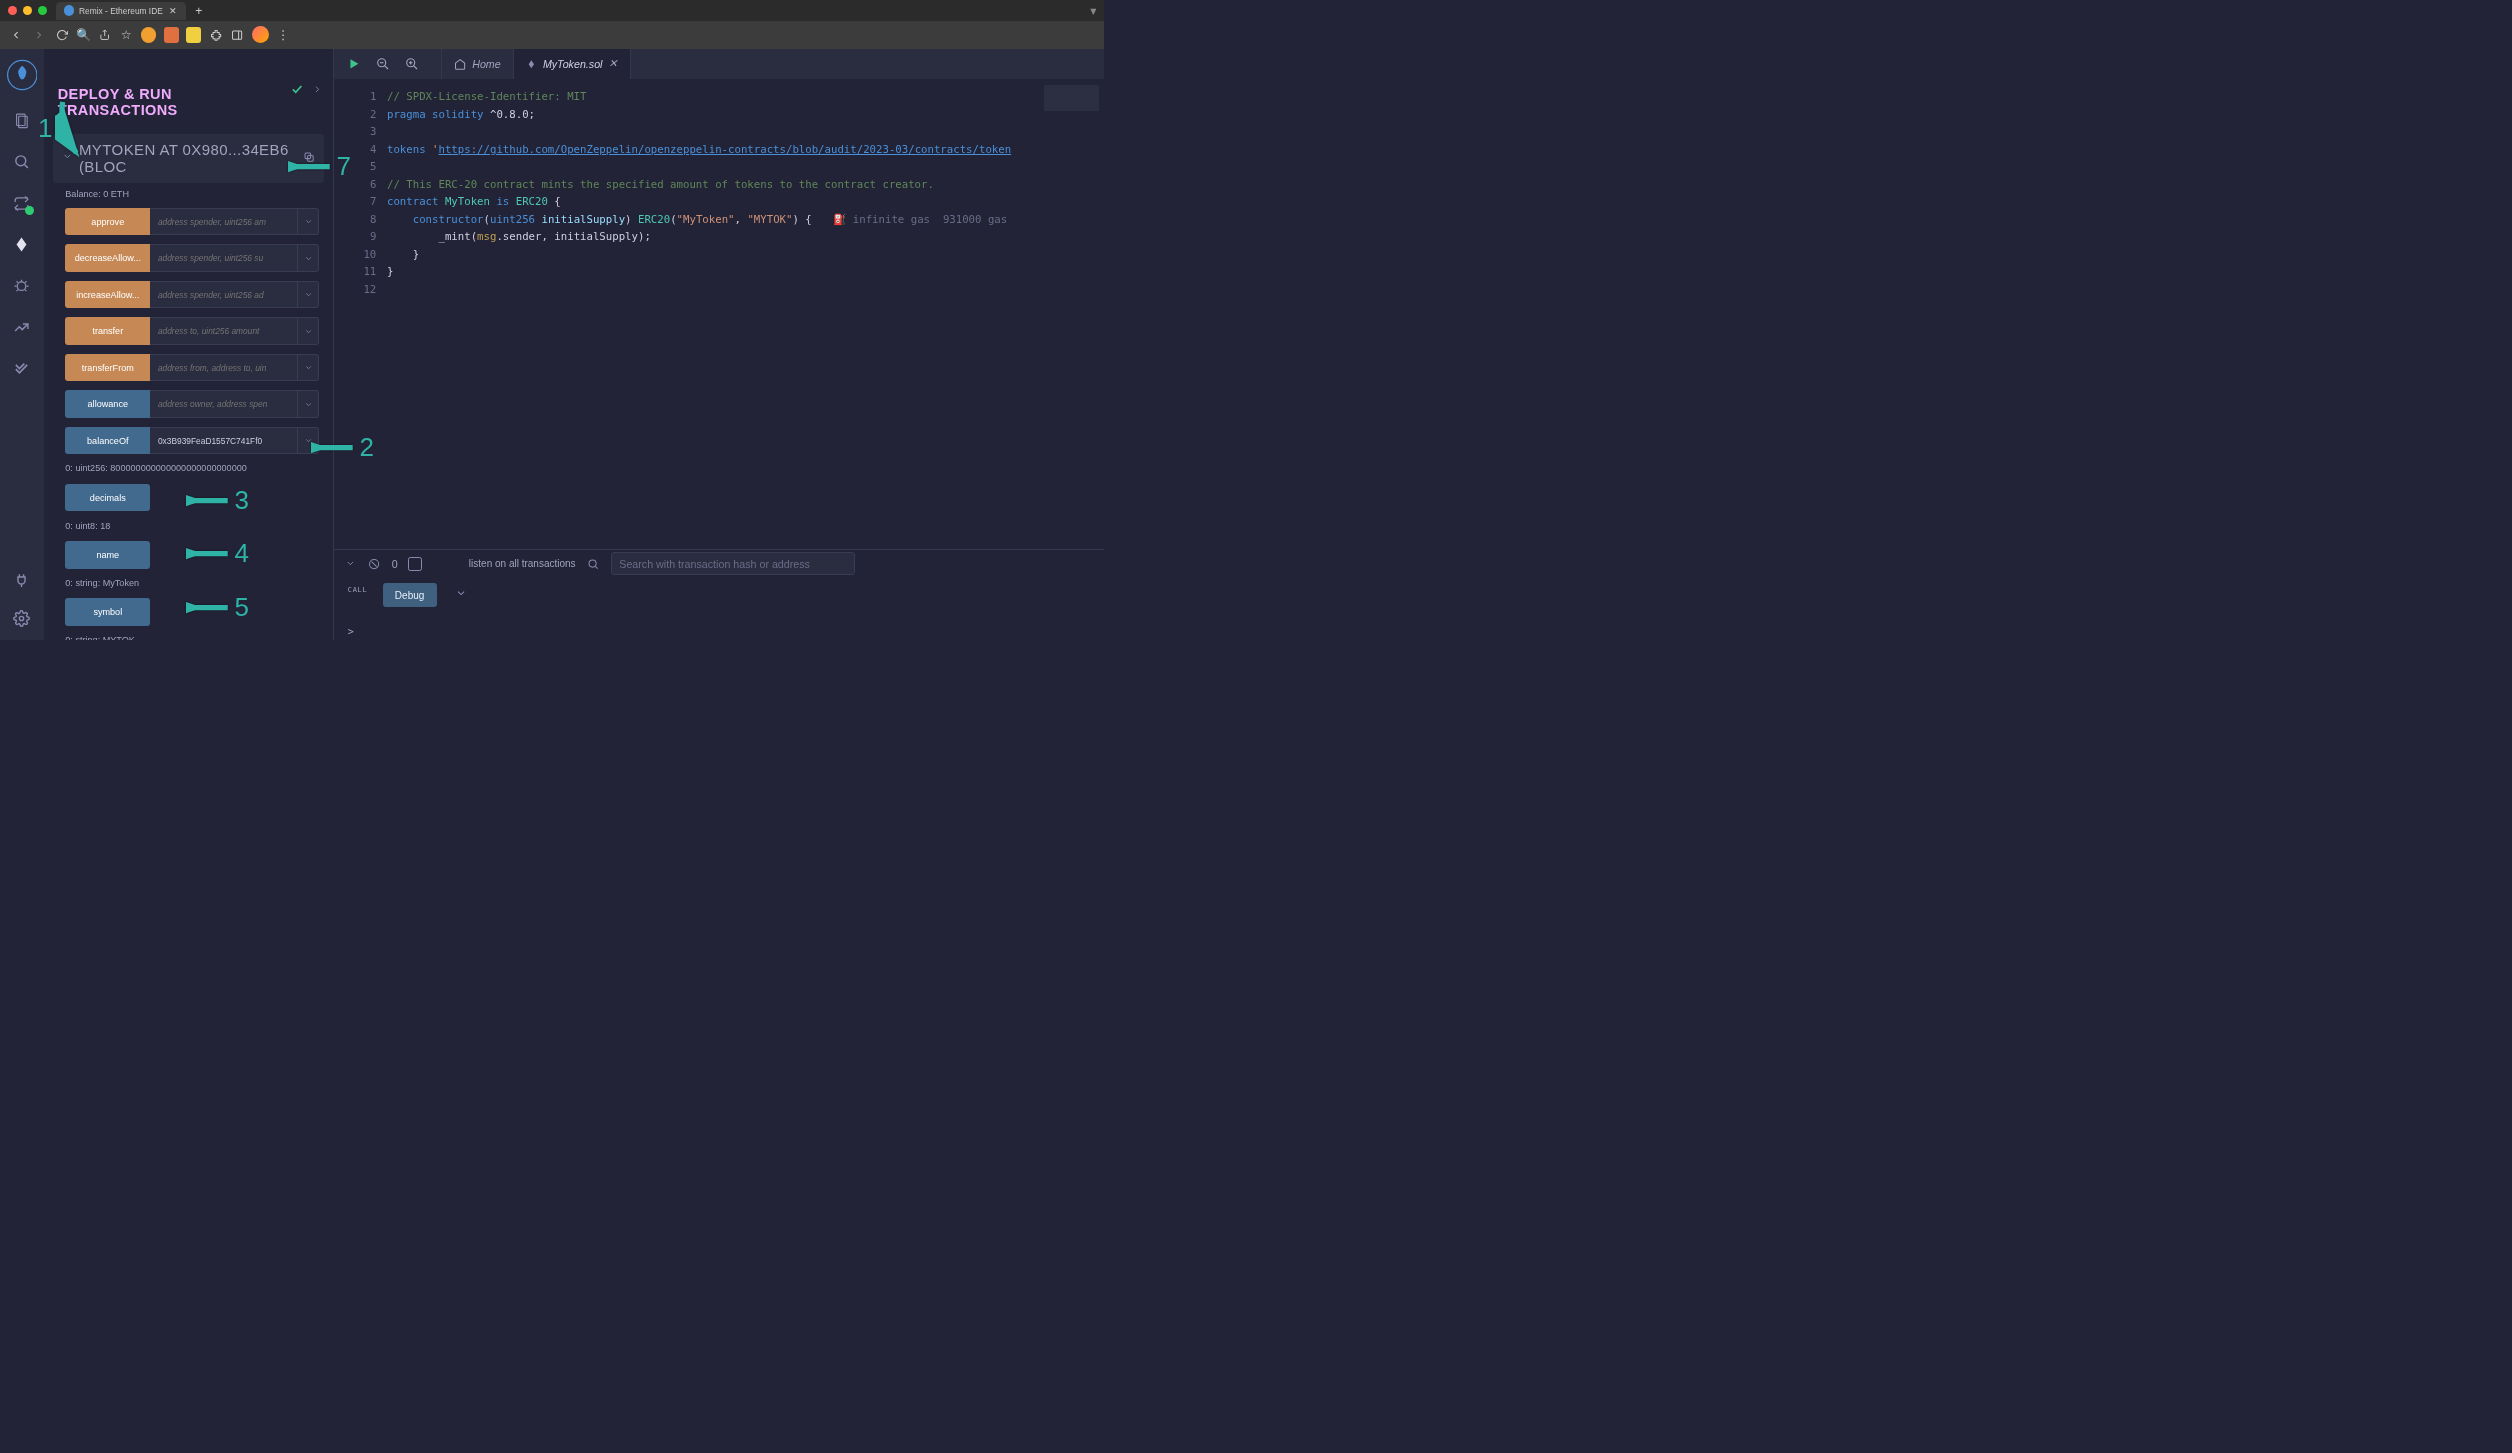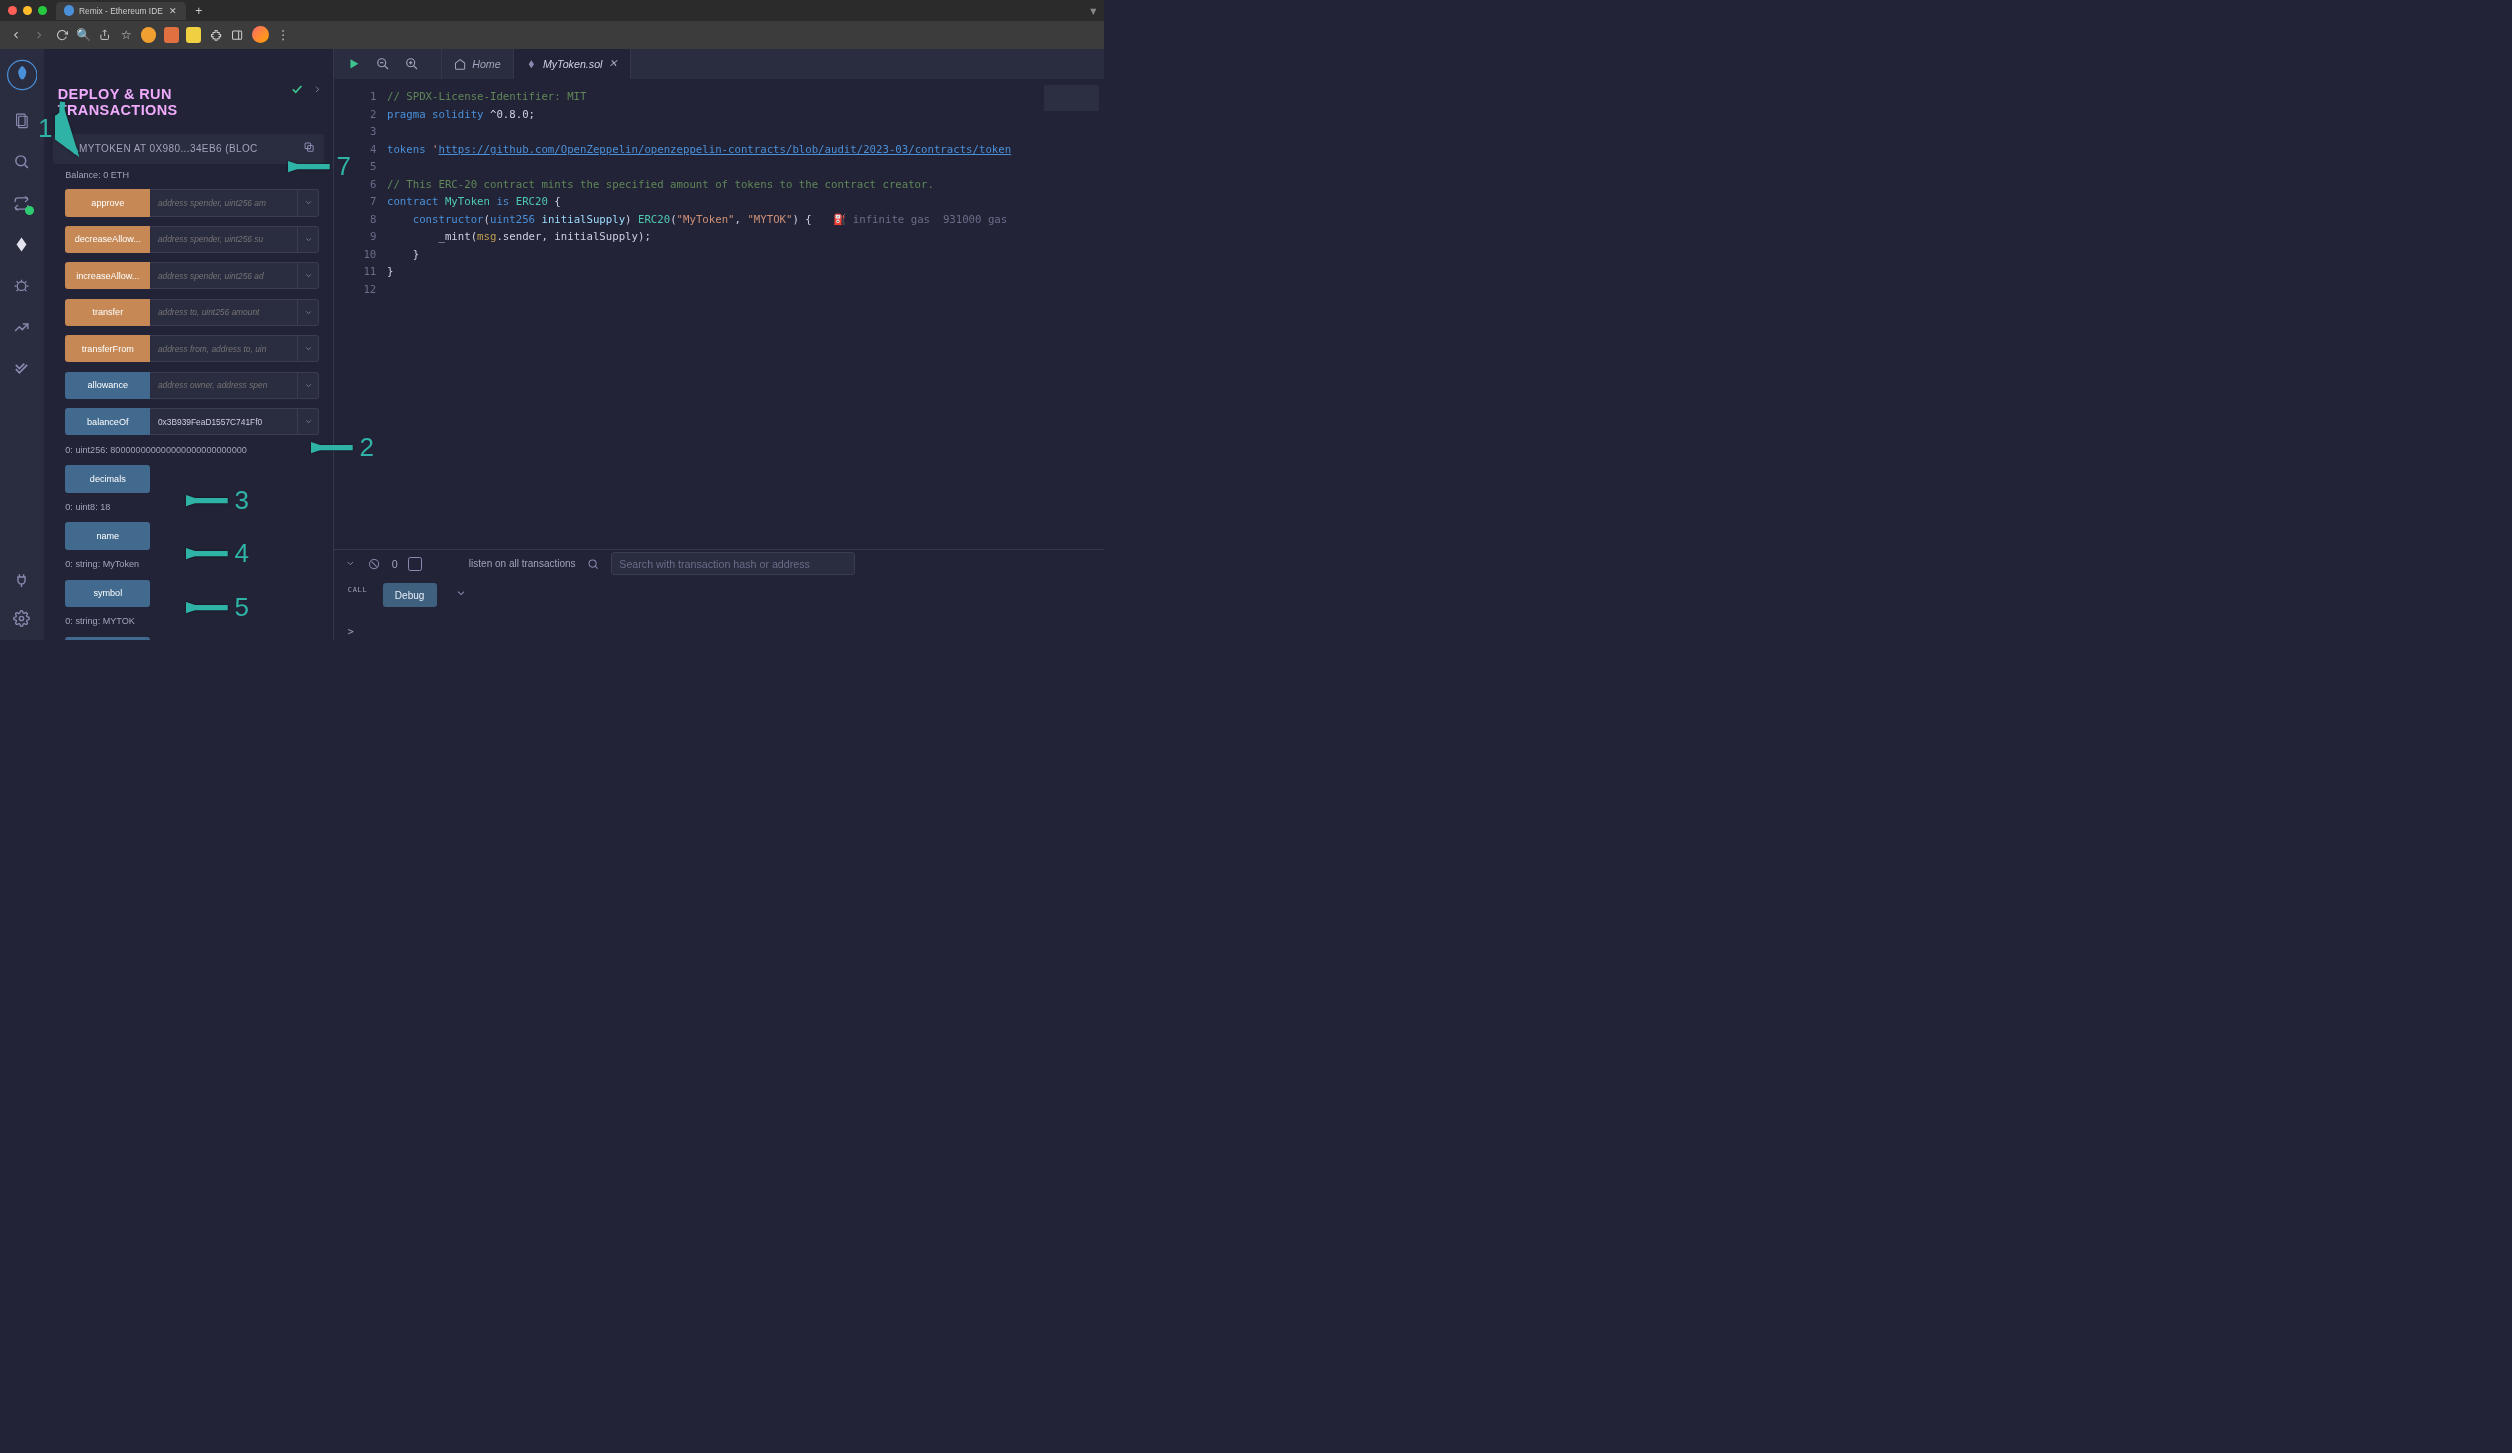--- a/index.html
+++ b/index.html
@@ -35,21 +35,21 @@
 .rail-badge-check { position: absolute; bottom: -1.5px; right: -1.5px; width: 9.1px; height: 9.1px; background: #2ecc71; border-radius: 50%; }
 .rail-bottom { margin-top: auto; display: flex; flex-direction: column; gap: 17px; align-items: center; }
 .side-panel { width: 290px; background: #222336; display: flex; flex-direction: column; border-right: 0.8px solid #35374d; overflow-y: auto; }
 .panel-header { padding: 13.7px 10.7px 7.6px 13.7px; display: flex; align-items: center; gap: 7.6px; }
 .panel-title { font-size: 14.5px; font-weight: 600; letter-spacing: 0.4px; color: #f0abfc; margin-top: 24px; }
 .check-ic { color: #3ec28f; }
 .chev-right-ic { color: #8a8ab0; margin-left: auto; }
 .contract-card { margin: 7.6px 9.1px 4.6px 9.1px; background: #2a2c3f; border-radius: 3px; }
 .contract-head { display: flex; align-items: center; padding: 7.6px 9.1px; gap: 6.1px; }
 .contract-caret { color: #8a8ab0; }
-.contract-name { font-size: 10px; color: #a2a3bd; letter-spacing: 0.4px; flex: 1; }
+.contract-name { font-size: 15px; color: #a2a3bd; letter-spacing: 0.4px; flex: 1; }
 .copy-ic { color: #8a8ab0; }
 .balance-line { font-size: 9.1px; color: #a2a3bd; padding: 1.5px 13.7px 9.1px 21.3px; }
 .fn-list { padding: 0 13.7px 7.6px 21.3px; display: flex; flex-direction: column; gap: 9.1px; }
 .fn-row { display: flex; align-items: center; gap: 0; }
 .fn-btn { width: 85px; height: 27.4px; display: flex; align-items: center; justify-content: center; font-size: 9.1px; color: #fff; border-radius: 3px 0 0 3px; border: none; cursor: pointer; overflow: hidden; white-space: nowrap; text-overflow: ellipsis; padding: 0 4.6px; }
 .fn-btn.orange { background: #c68955; }
 .fn-btn.blue { background: #426a8f; }
 .fn-btn.only { border-radius: 3px; }
 .fn-input { flex: 1; height: 27.4px; background: #2a2c3f; border: 0.8px solid #3a3c52; border-left: none; border-radius: 0; padding: 0 7.6px; color: #8890a0; font-size: 8.4px; font-style: italic; }
 .fn-expander { width: 21.3px; height: 27.4px; display: flex; align-items: center; justify-content: center; color: #8a8ab0; background: #2a2c3f; border: 0.8px solid #3a3c52; border-left: none; border-radius: 0 3px 3px 0; }

